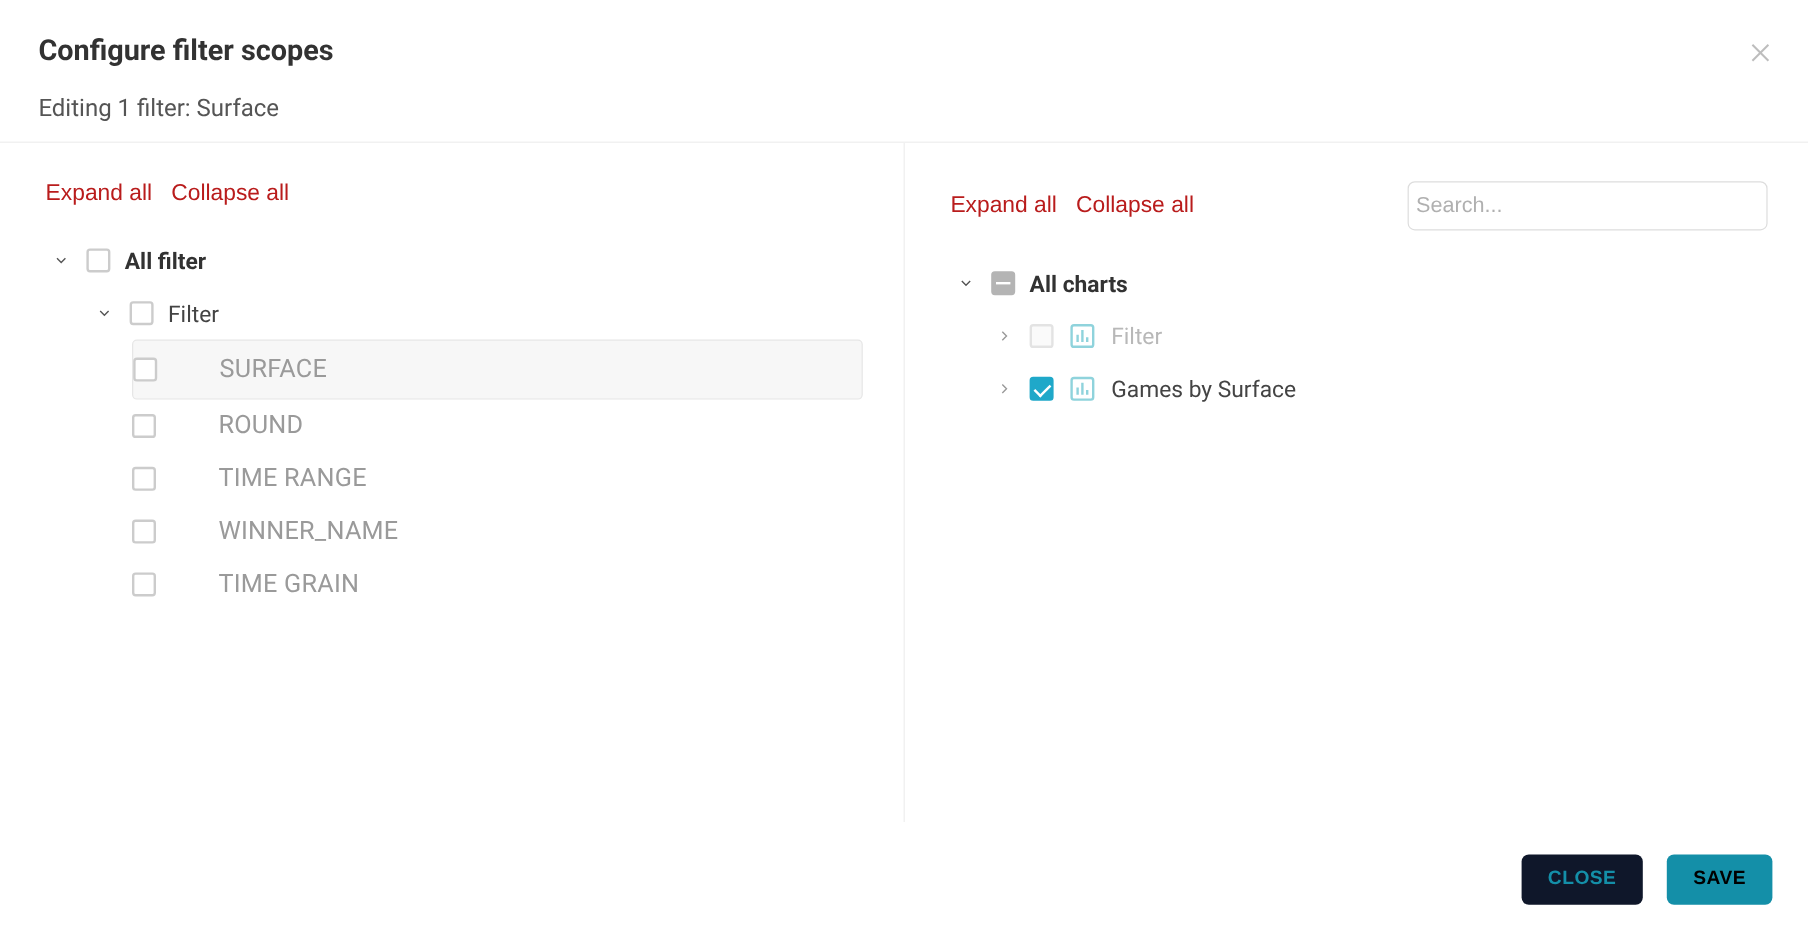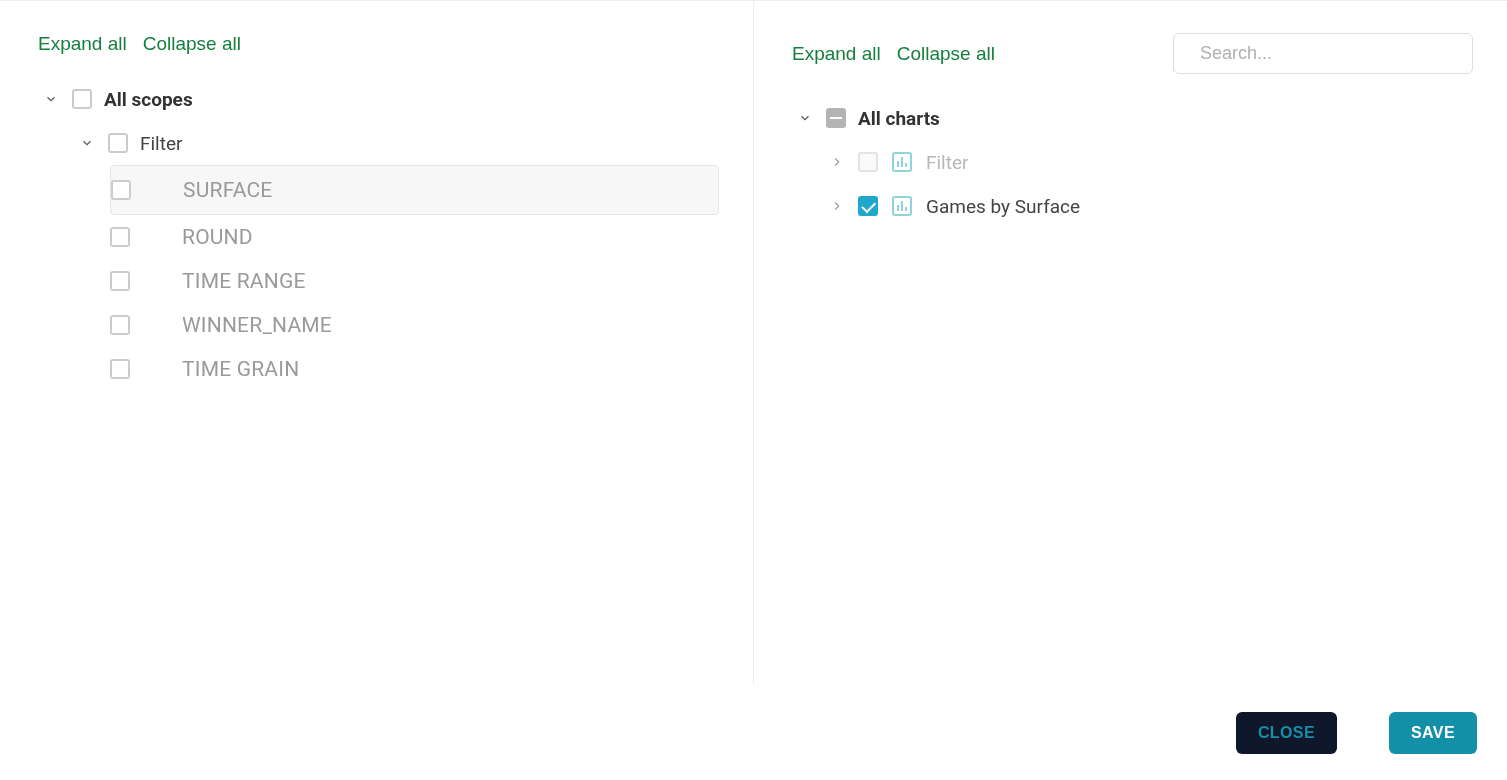--- a/index.html
+++ b/index.html
@@ -18,22 +18,22 @@
     
     .panel::-webkit-scrollbar { width:16px; }
     .panel::-webkit-scrollbar-track { background:#fafafa; }
     .panel::-webkit-scrollbar-thumb { background:#e4e4e4; }
     .panel::-webkit-scrollbar-button { height:14px; background:#f0f0f0; }
     .panel { scrollbar-width:auto; }
     
     .scroll-filler { height:1px; }
 
     .toolbar { display:flex; align-items:center; margin-bottom:22px; gap:16px; }
-    .link-btn { background:none; border:none; color:#15803d; font-size:19px; cursor:pointer; padding:0; font-weight:400; }
-    .search { margin-left:auto; border:1px solid #ddd; border-radius:6px; padding:9px 26px; font-size:18px; width:300px; color:#555; outline:none; }
+    .link-btn { background:none; border:none; color:#b91c1c; font-size:19px; cursor:pointer; padding:0; font-weight:400; }
+    .search { margin-left:auto; border:1px solid #ddd; border-radius:6px; padding:9px 6px; font-size:18px; width:300px; color:#555; outline:none; }
     .search::placeholder { color:#b0b0b0; }
 
     ul.tree, ul.tree ul { list-style:none; margin:0; padding:0; }
     ul.tree ul { padding-left:36px; }
     li.node { }
     .row { display:flex; align-items:center; gap:12px; padding:6px 4px; min-height:44px; }
     .row.selected-pill { background:#f7f7f7; border:1px solid #e6e6e6; border-radius:4px; padding:12px 10px; }
     .caret { width:18px; height:18px; display:flex; align-items:center; justify-content:center; color:#555; cursor:pointer; flex-shrink:0; }
     .caret svg { width:14px; height:14px; stroke:currentColor; stroke-width:2; fill:none; }
 
@@ -47,44 +47,54 @@
     .chart-icon { width:24px; height:24px; color:#8fd3dc; flex-shrink:0; }
     .label { font-size:19px; color:#444; }
     .label.bold { font-weight:700; color:#323232; }
     .label.upper { text-transform:uppercase; letter-spacing:.2px; color:#9a9a9a; font-size:21px; }
     .label.disabled { color:#b8b8b8; }
     li.leaf > .row { padding-left:0; }
 
     .footer { display:flex; justify-content:flex-end; gap:20px; padding:26px 30px 26px 30px; border-top:1px solid transparent; }
     .btn { border:none; border-radius:6px; font-size:16px; font-weight:700; letter-spacing:.4px; padding:12px 22px; cursor:pointer; }
     .btn-close { background:#0f172a; color:#148fa8; }
-    .btn-save  { background:#148fa8; color:#ffffff;margin-left:32px; }
+    .btn-save  { background:#148fa8; color:#000000; }
   </style>
 </head>
 <body>
 
 <div class="modal">
+  <div class="header">
+    <div class="close-x">
+      <svg viewBox="0 0 24 24">
+          <line x1="4" y1="4" x2="20" y2="20"></line>
+          <line x1="20" y1="4" x2="4" y2="20"></line>
+        </svg>
+    </div>
+    <h1>Configure filter scopes</h1>
+    <div class="subtitle">Editing 1 filter: Surface</div>
+  </div>
 
   <div class="body">
 
     <div class="panel left">
       <div class="toolbar">
         <button class="link-btn">Expand all</button>
         <button class="link-btn">Collapse all</button>
       </div>
       <ul class="tree">
         <li class="node">
           <div class="row">
             <span class="caret">
               <svg viewBox="0 0 24 24">
                   <polyline points="6 9 12 15 18 9"></polyline>
                 </svg>
             </span>
             <span class="cb"></span>
-            <span class="label bold">All scopes</span>
+            <span class="label bold">All filter</span>
           </div>
           <ul>
             <li class="node">
               <div class="row">
                 <span class="caret">
                   <svg viewBox="0 0 24 24">
                       <polyline points="6 9 12 15 18 9"></polyline>
                     </svg>
                 </span>
                 <span class="cb"></span>

